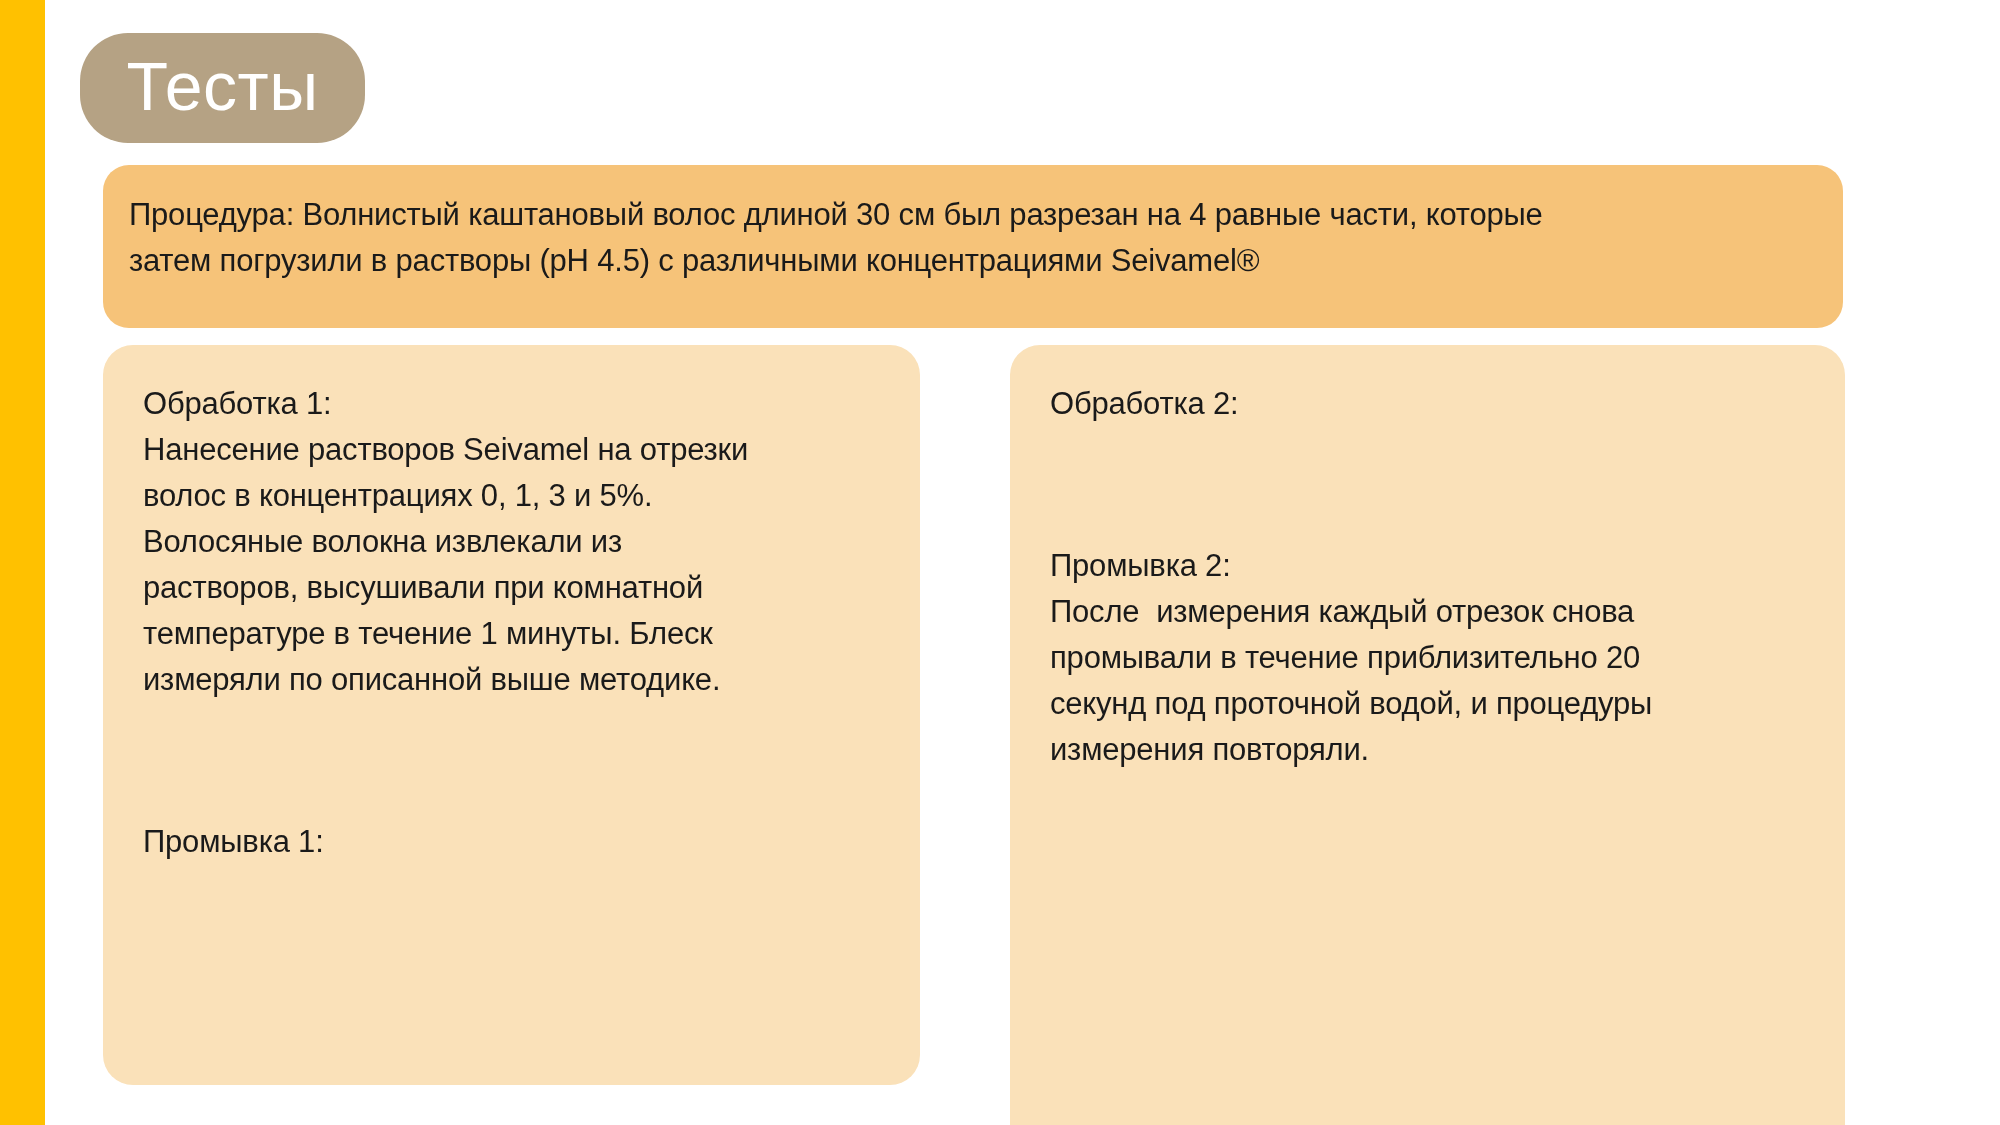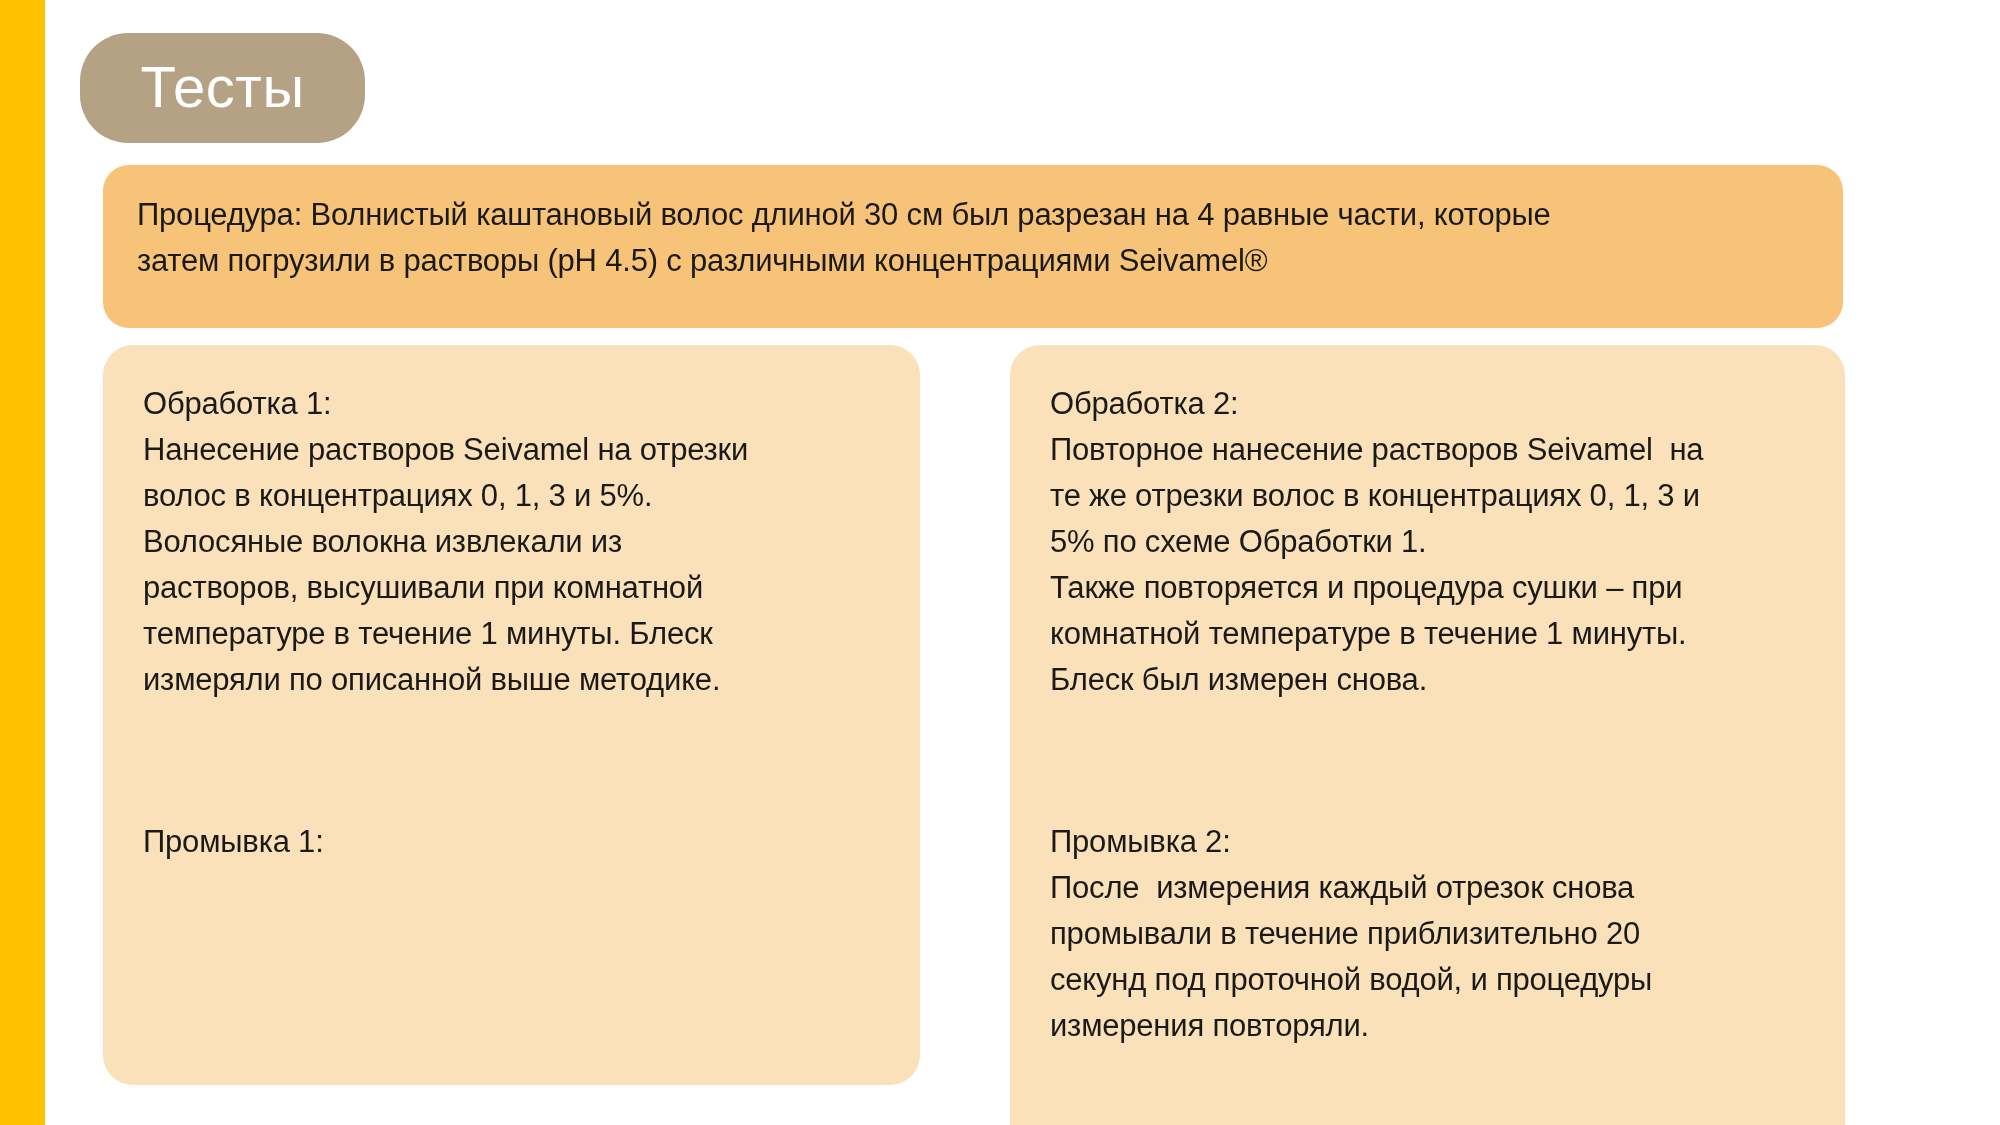--- a/index.html
+++ b/index.html
@@ -27,32 +27,32 @@
     left: 80px; top: 33px;
     width: 285px; height: 110px;
     background: var(--badge-tan, #b5a284);
     border-radius: 48px;
     display: flex;
     align-items: center;
     justify-content: center;
   }
   .title-badge .title-text {
     color: #ffffff;
-    font-size: 58px;
+    font-size: 68px;
     letter-spacing: 0.5px;
     transform: translateY(-2px);
   }
   .procedure-box {
     position: absolute;
     left: 103px; top: 165px;
     width: 1740px; height: 163px;
     background: var(--box-medium, #f6c379);
     border-radius: 26px;
     box-sizing: border-box;
-    padding: 27px 60px 0 34px;
+    padding: 27px 60px 0 26px;
   }
   .body-text {
     font-size: 31px;
     line-height: 46px;
     letter-spacing: -0.2px;
     white-space: pre-wrap;
     margin: 0;
   }
   .info-box {
     position: absolute;
@@ -103,26 +103,20 @@
 измеряли по описанной выше методике.</p>
     </div>
     <div class="wash-section">
       <div class="body-text">Промывка 1:</div>
     </div>
   </section>
 
   <section class="info-box right">
     <div>
       <div class="body-text">Обработка 2:</div>
-      <p class="body-text">Повторное нанесение растворов Seivamel  на
-те же отрезки волос в концентрациях 0, 1, 3 и
-5% по схеме Обработки 1.
-Также повторяется и процедура сушки – при
-комнатной температуре в течение 1 минуты.
-Блеск был измерен снова.</p>
     </div>
     <div class="wash-section">
       <div class="body-text">Промывка 2:</div>
       <p class="body-text">После  измерения каждый отрезок снова
 промывали в течение приблизительно 20
 секунд под проточной водой, и процедуры
 измерения повторяли.</p>
     </div>
   </section>
 

